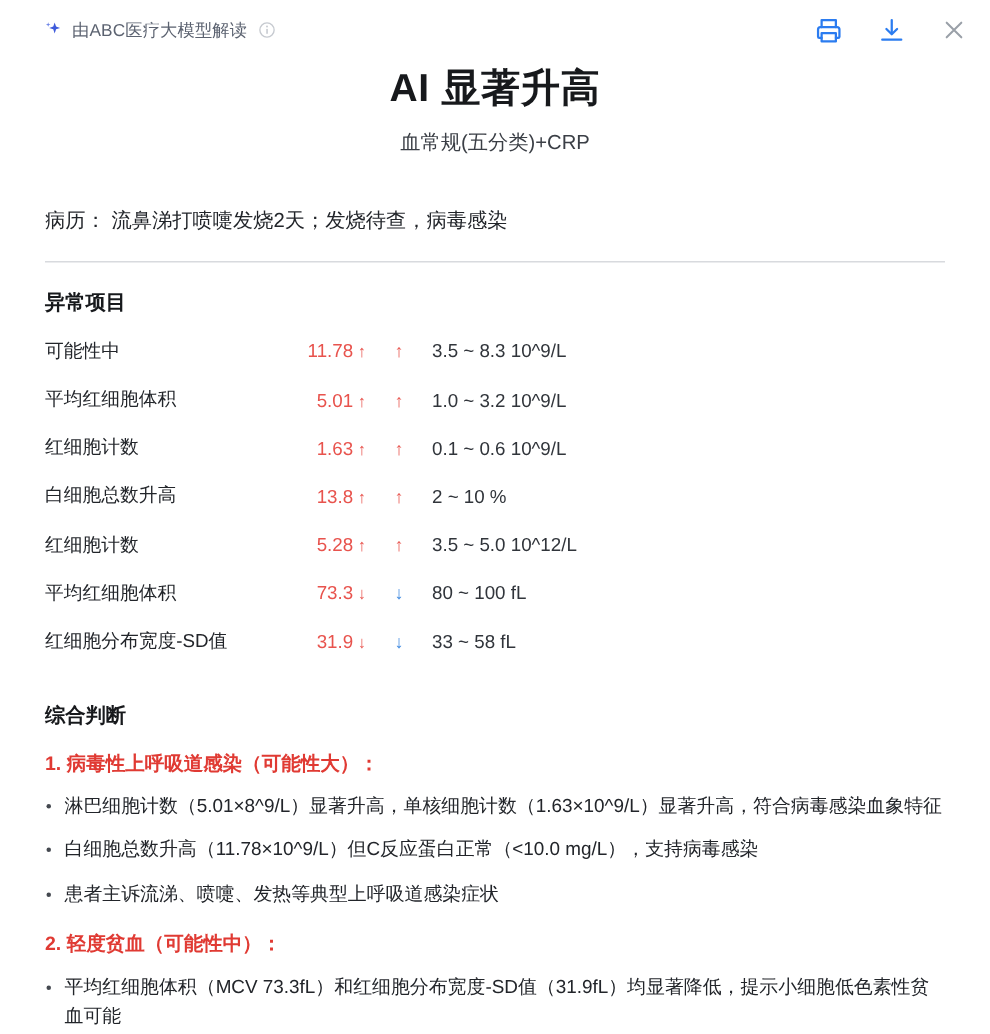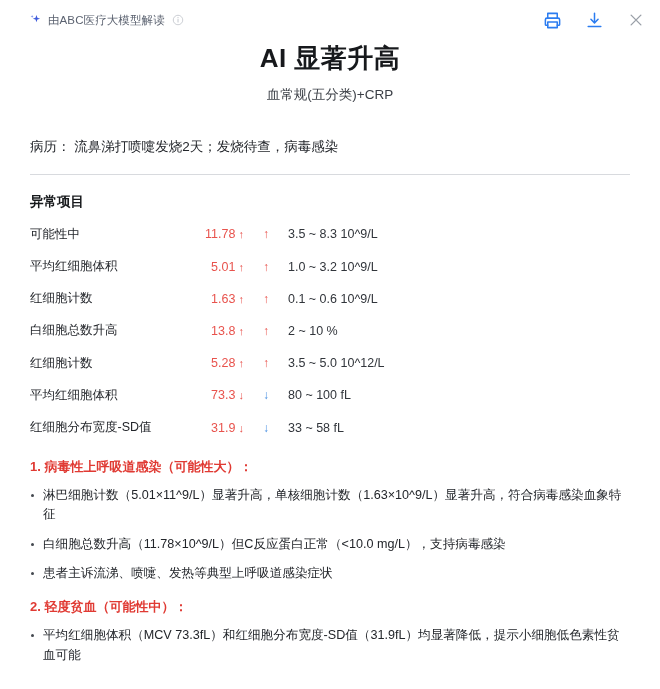--- a/index.html
+++ b/index.html
@@ -283,24 +283,25 @@
           </tr>
           <tr>
             <td class="col-name">红细胞分布宽度-SD值</td>
             <td class="col-value">31.9<span class="val-arrow"> ↓</span></td>
             <td class="col-flag flag-down">↓</td>
             <td class="col-range">33 ~ 58 fL</td>
           </tr>
         </tbody>
     </table>
 
+    <div class="judgment-title">综合判断</div>
     <div id="diagnosis-list">
         <div class="dx-heading">1. 病毒性上呼吸道感染（可能性大）：</div>
         <ul class="bullet-list">
-          <li class="bullet-item">淋巴细胞计数（5.01×11^9/L）显著升高，单核细胞计数（1.63×10^9/L）显著升高，符合病毒感染血象特征</li>
+          <li class="bullet-item">淋巴细胞计数（5.01×8^9/L）显著升高，单核细胞计数（1.63×10^9/L）显著升高，符合病毒感染血象特征</li>
           <li class="bullet-item">白细胞总数升高（11.78×10^9/L）但C反应蛋白正常（&lt;10.0 mg/L），支持病毒感染</li>
           <li class="bullet-item">患者主诉流涕、喷嚏、发热等典型上呼吸道感染症状</li>
         </ul>
         <div class="dx-heading">2. 轻度贫血（可能性中）：</div>
         <ul class="bullet-list">
           <li class="bullet-item">平均红细胞体积（MCV 73.3fL）和红细胞分布宽度-SD值（31.9fL）均显著降低，提示小细胞低色素性贫血可能</li>
         </ul>
       </div>
 
   </div>

